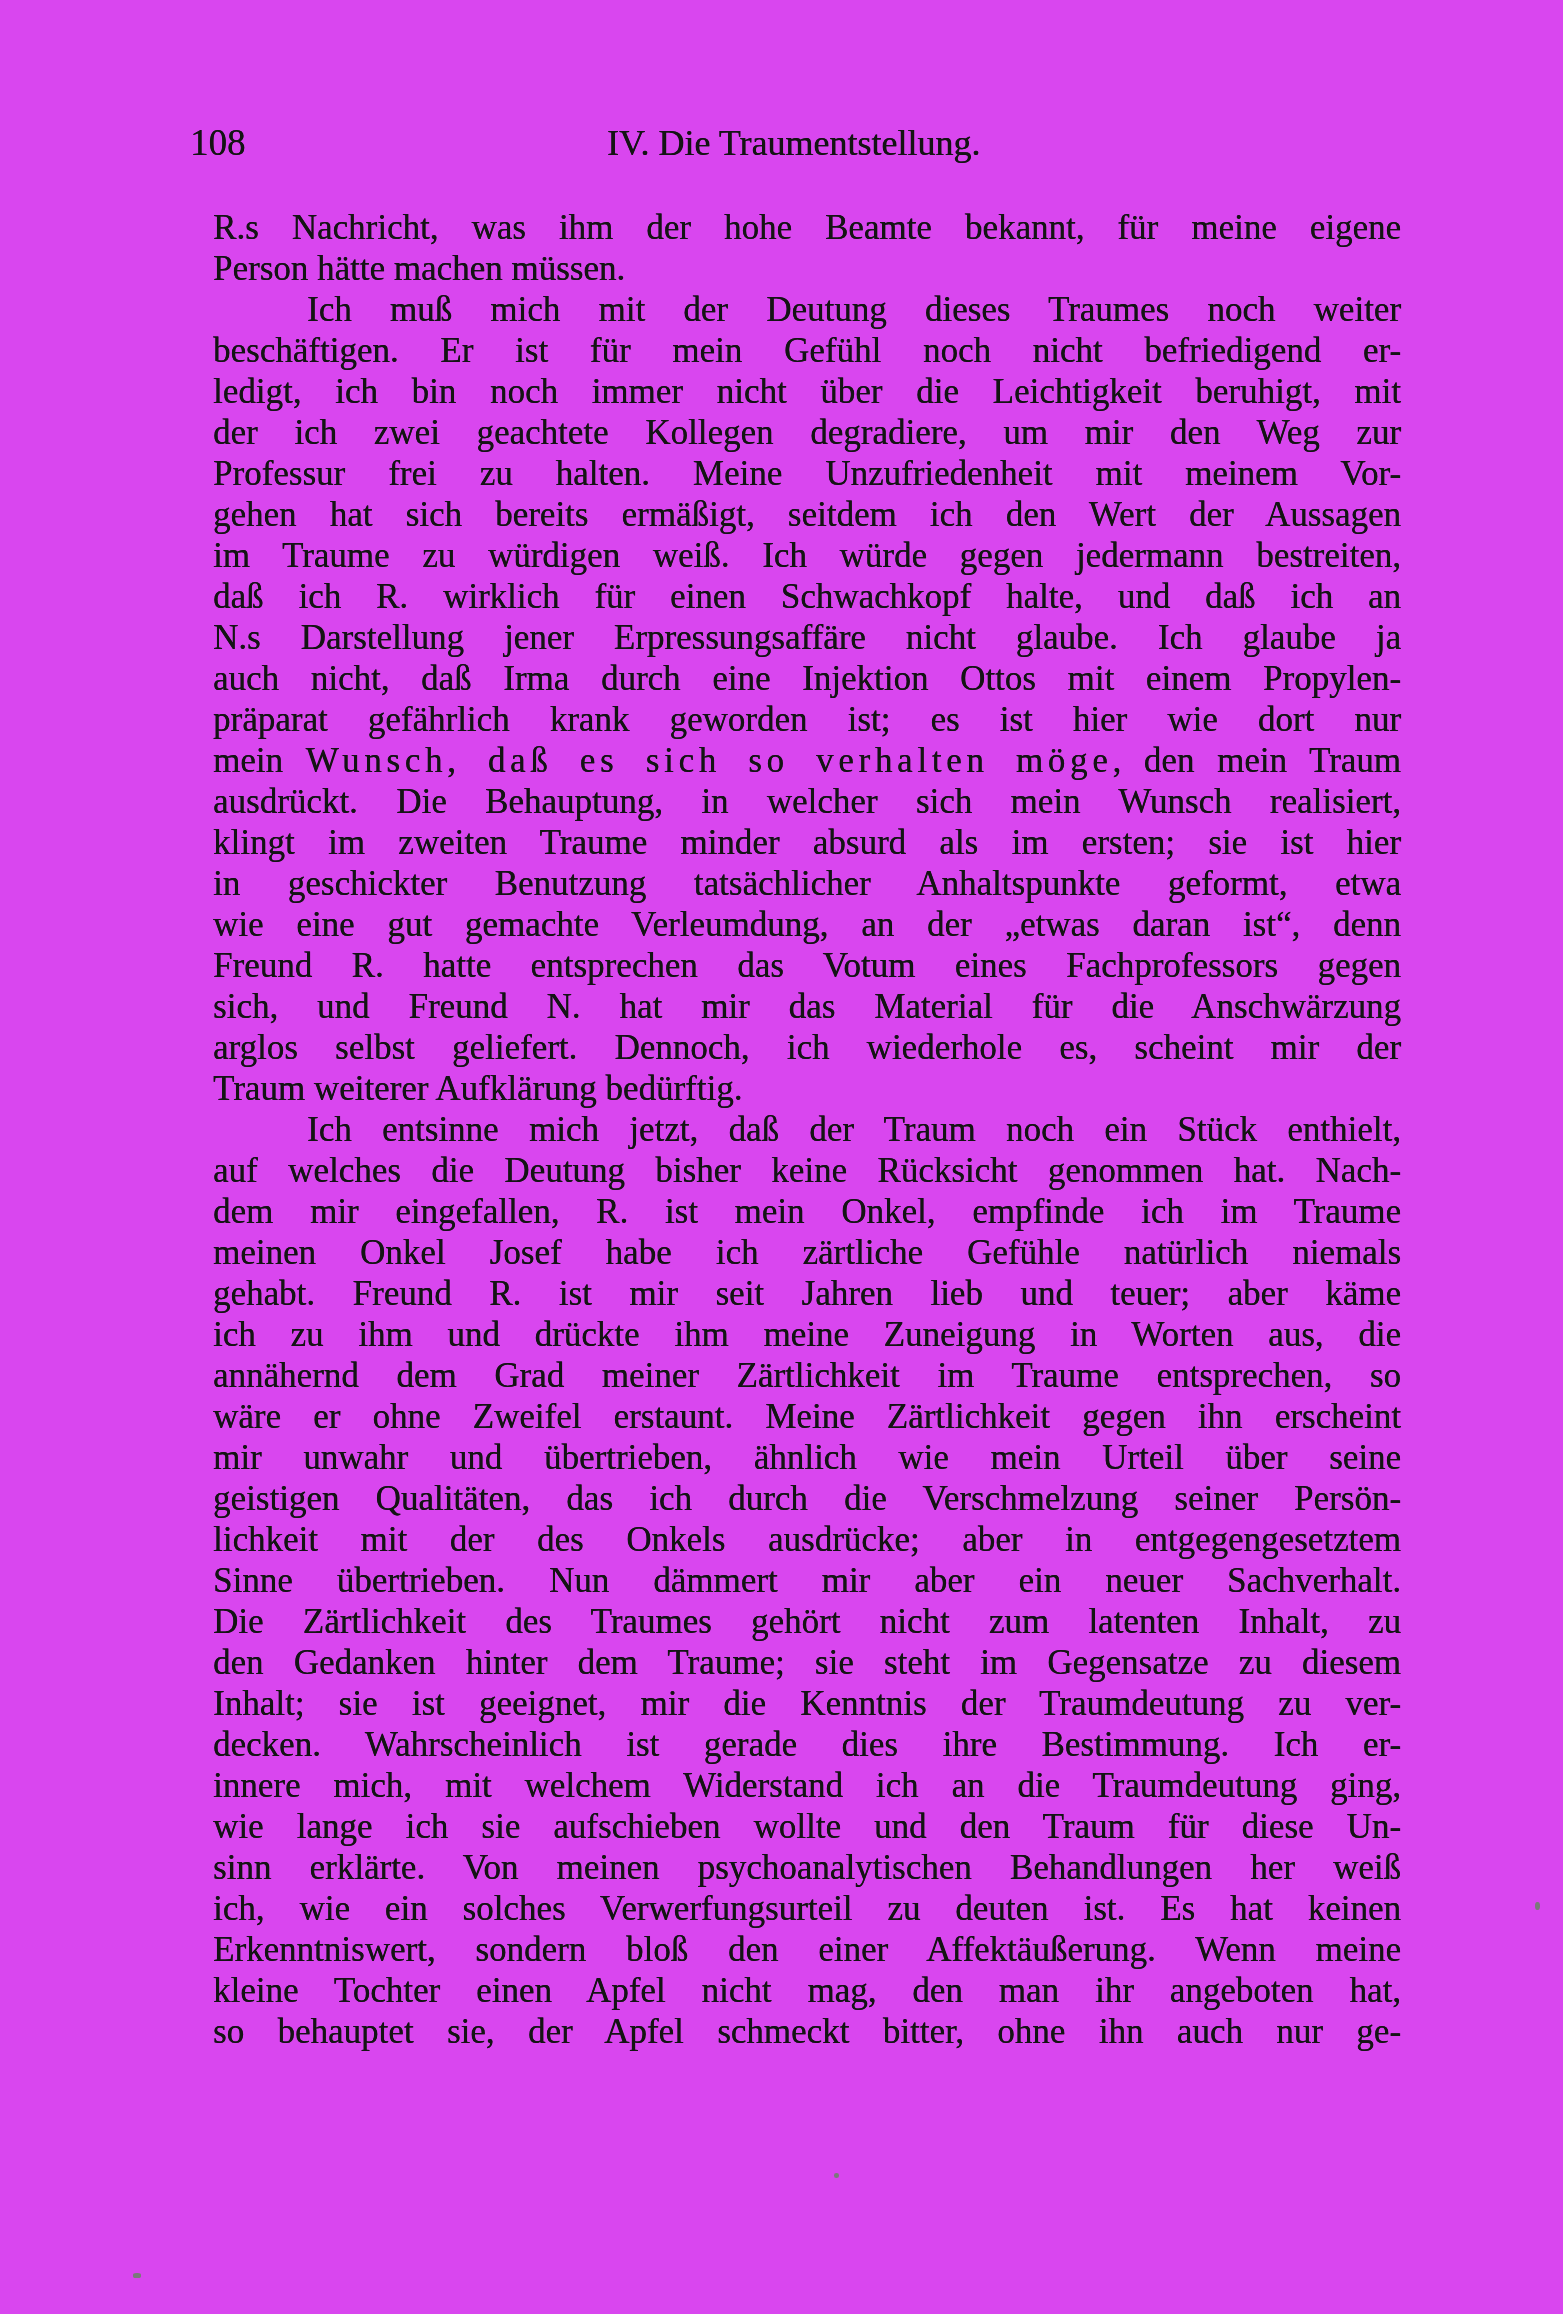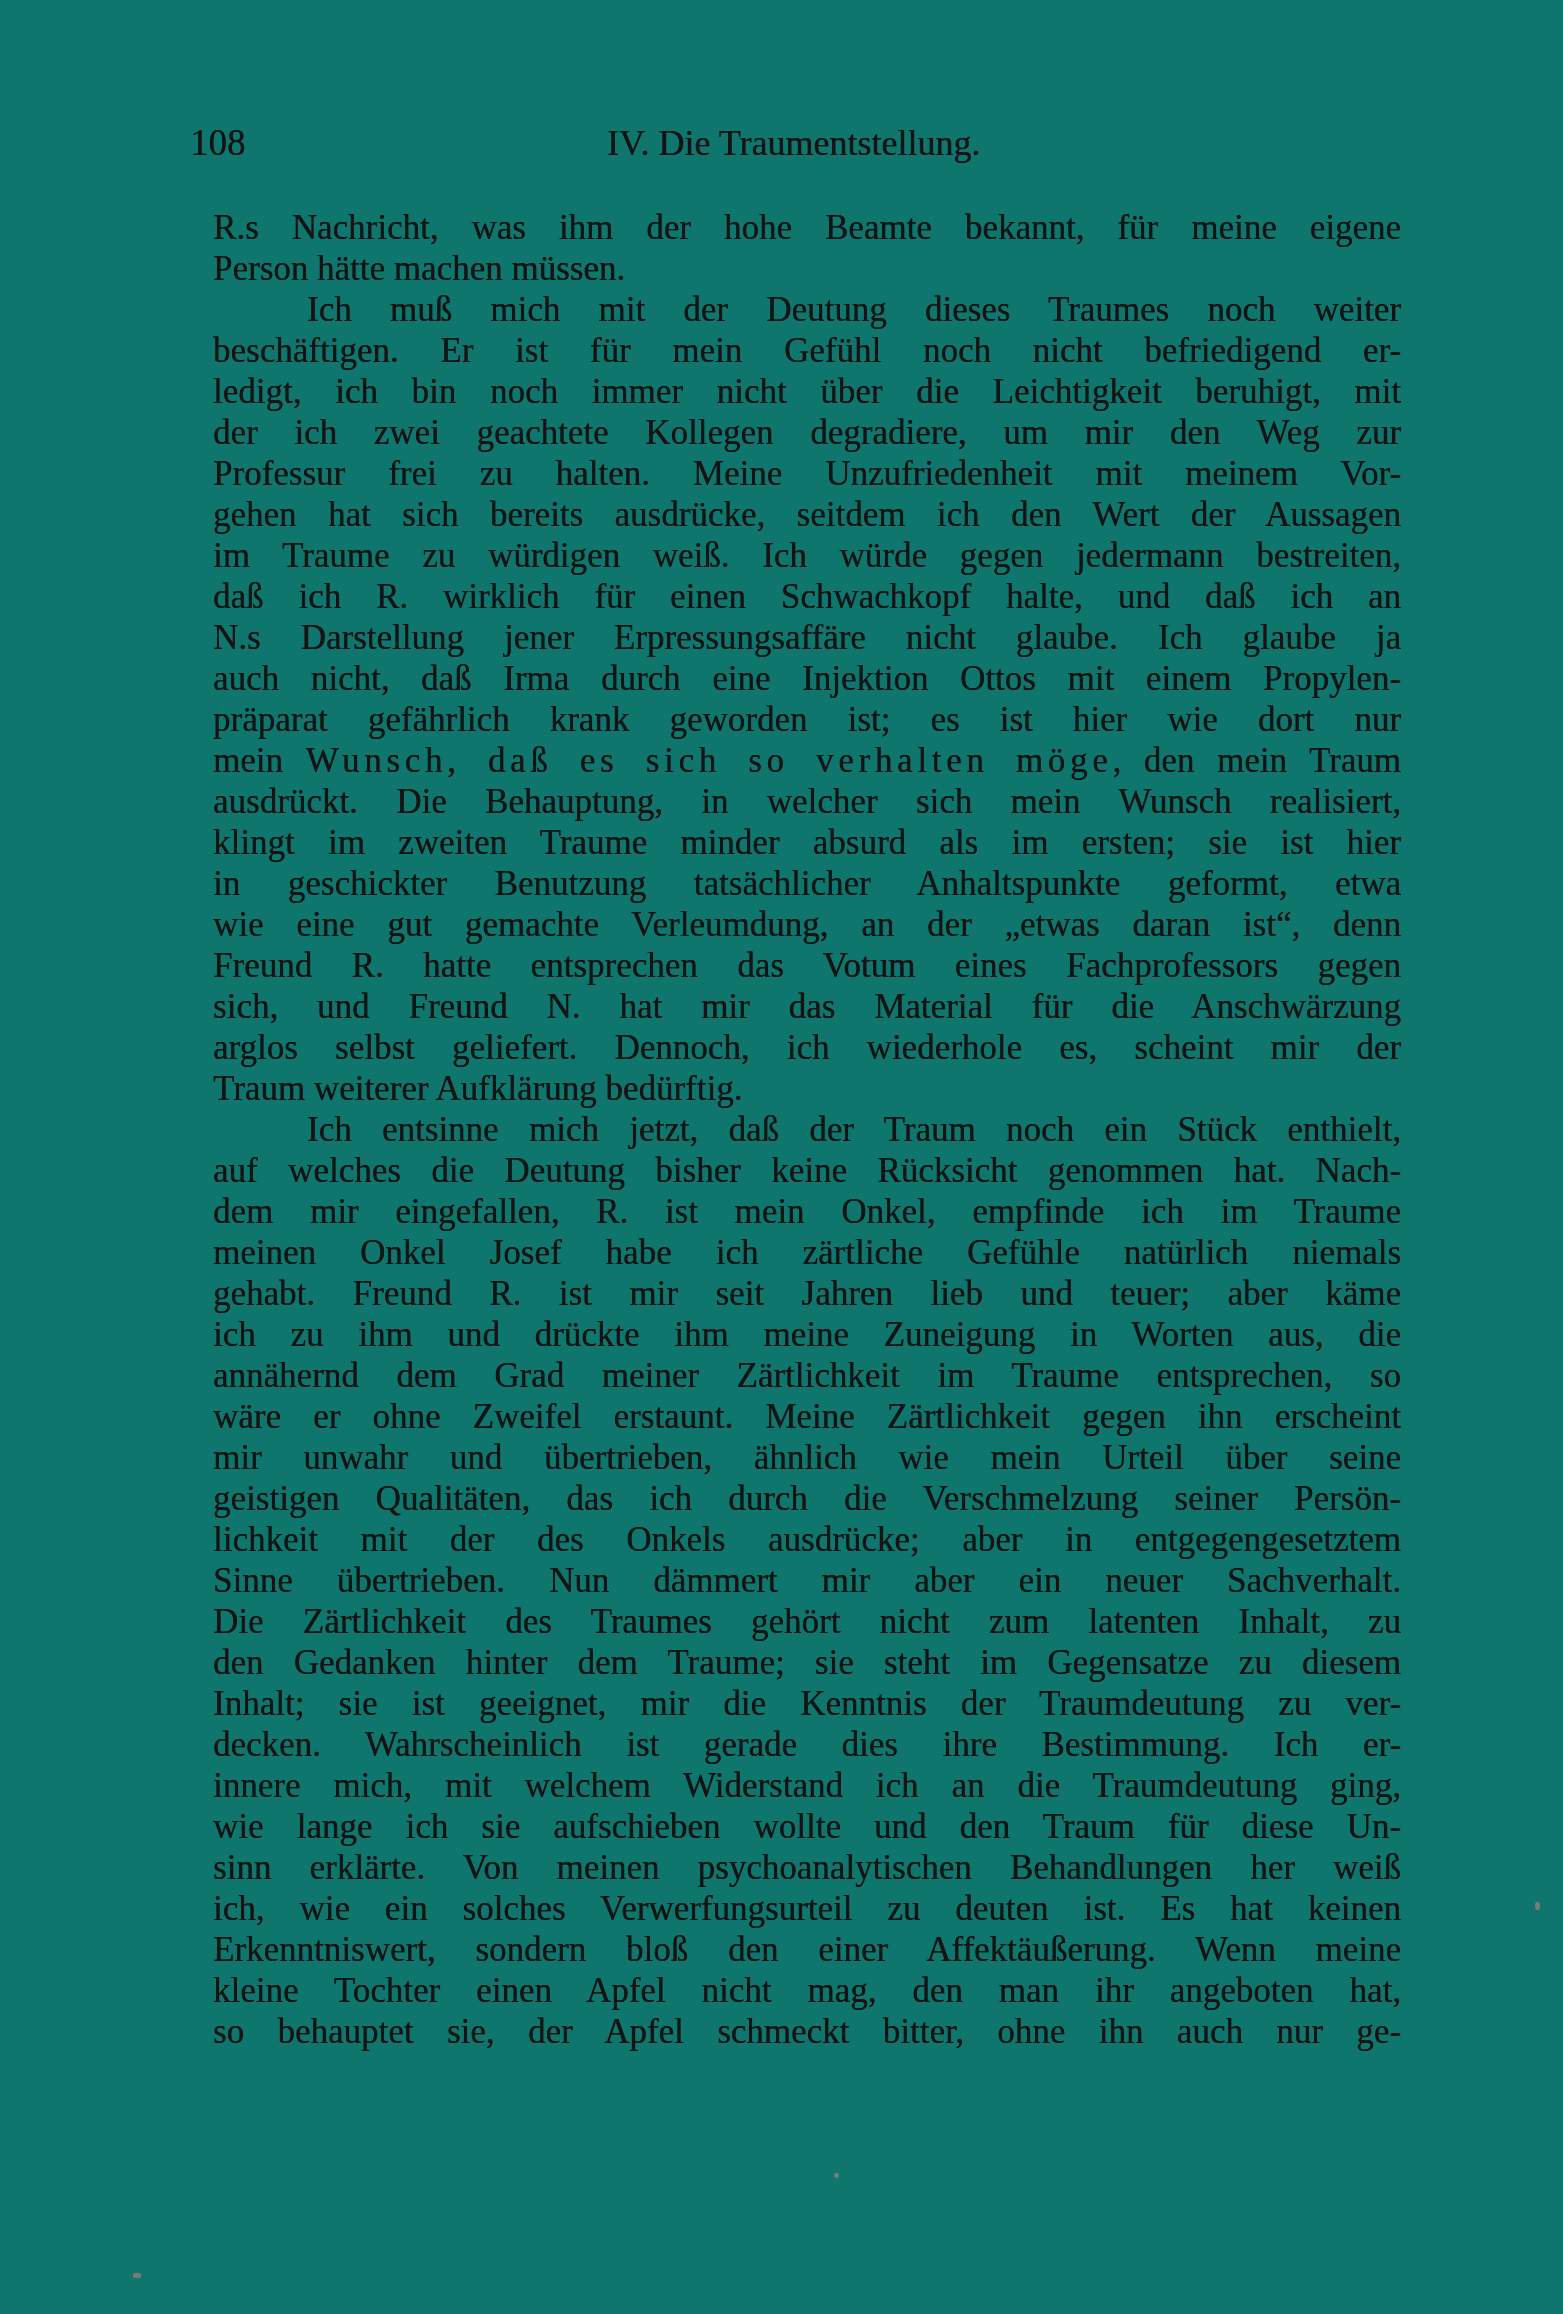--- a/index.html
+++ b/index.html
@@ -1,21 +1,21 @@
 <!DOCTYPE html>
 <html style="font-size:15px"><head>
 <meta charset="utf-8">
 <style>
   html, body { margin: 0; padding: 0; background: #888; }
   .page {
     position: relative;
     width: 1564px;
     height: 2314px;
     margin: 0 auto;
-    background: #0f766e;
+    background: #d946ef;
     font-family: "Liberation Serif", serif;
     color: #141414;
     overflow: hidden;
     text-shadow: 0.3px 0 0 currentColor; 
   }
   .running-header {
     position: absolute;
     top: 122px; left: 0; right: 0;
     height: 43px;
   }
@@ -69,21 +69,21 @@
   </div>
 
   <div class="text-block">
       <div class="line"><span>R.s Nachricht, was ihm der hohe Beamte bekannt, für meine eigene</span></div>
       <div class="line para-end"><span>Person hätte machen müssen.</span></div>
       <div class="line indent"><span>Ich muß mich mit der Deutung dieses Traumes noch weiter</span></div>
       <div class="line"><span>beschäftigen. Er ist für mein Gefühl noch nicht befriedigend er-</span></div>
       <div class="line"><span>ledigt, ich bin noch immer nicht über die Leichtigkeit beruhigt, mit</span></div>
       <div class="line"><span>der ich zwei geachtete Kollegen degradiere, um mir den Weg zur</span></div>
       <div class="line"><span>Professur frei zu halten. Meine Unzufriedenheit mit meinem Vor-</span></div>
-      <div class="line"><span>gehen hat sich bereits ausdrücke, seitdem ich den Wert der Aussagen</span></div>
+      <div class="line"><span>gehen hat sich bereits ermäßigt, seitdem ich den Wert der Aussagen</span></div>
       <div class="line"><span>im Traume zu würdigen weiß. Ich würde gegen jedermann bestreiten,</span></div>
       <div class="line"><span>daß ich R. wirklich für einen Schwachkopf halte, und daß ich an</span></div>
       <div class="line"><span>N.s Darstellung jener Erpressungsaffäre nicht glaube. Ich glaube ja</span></div>
       <div class="line"><span>auch nicht, daß Irma durch eine Injektion Ottos mit einem Propylen-</span></div>
       <div class="line"><span>präparat gefährlich krank geworden ist; es ist hier wie dort nur</span></div>
       <div class="line"><span>mein </span><span class="sperr">Wunsch, daß es sich so verhalten möge</span><span>, den mein Traum</span></div>
       <div class="line"><span>ausdrückt. Die Behauptung, in welcher sich mein Wunsch realisiert,</span></div>
       <div class="line"><span>klingt im zweiten Traume minder absurd als im ersten; sie ist hier</span></div>
       <div class="line"><span>in geschickter Benutzung tatsächlicher Anhaltspunkte geformt, etwa</span></div>
       <div class="line"><span>wie eine gut gemachte Verleumdung, an der „etwas daran ist“, denn</span></div>

